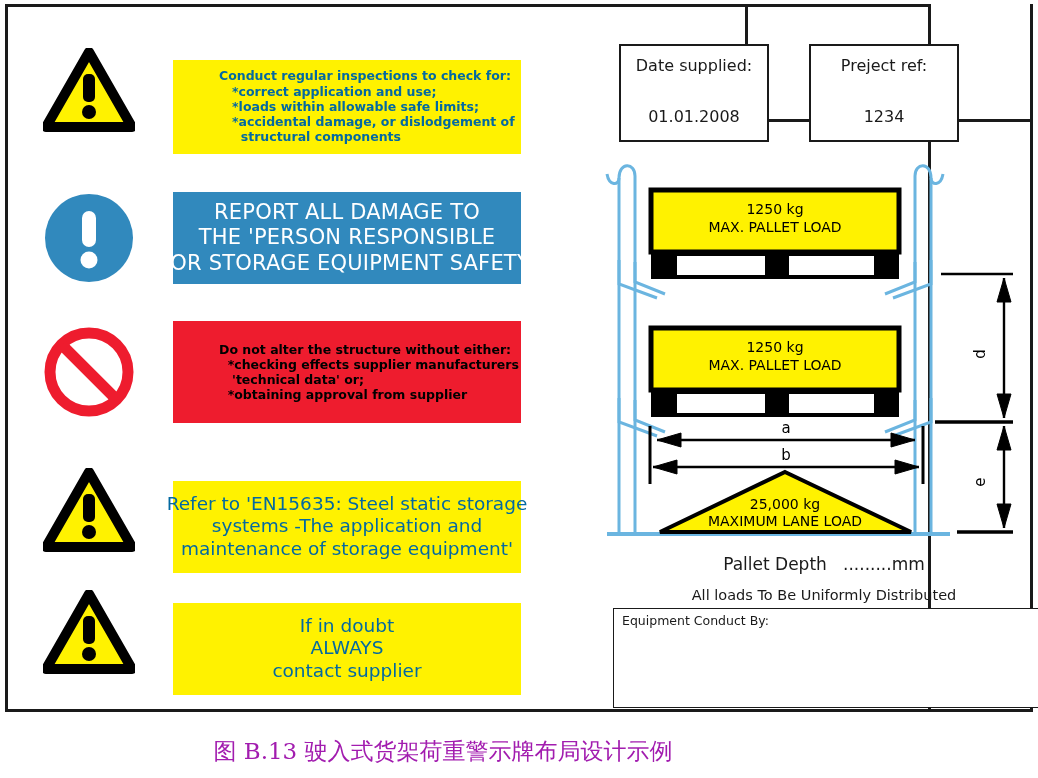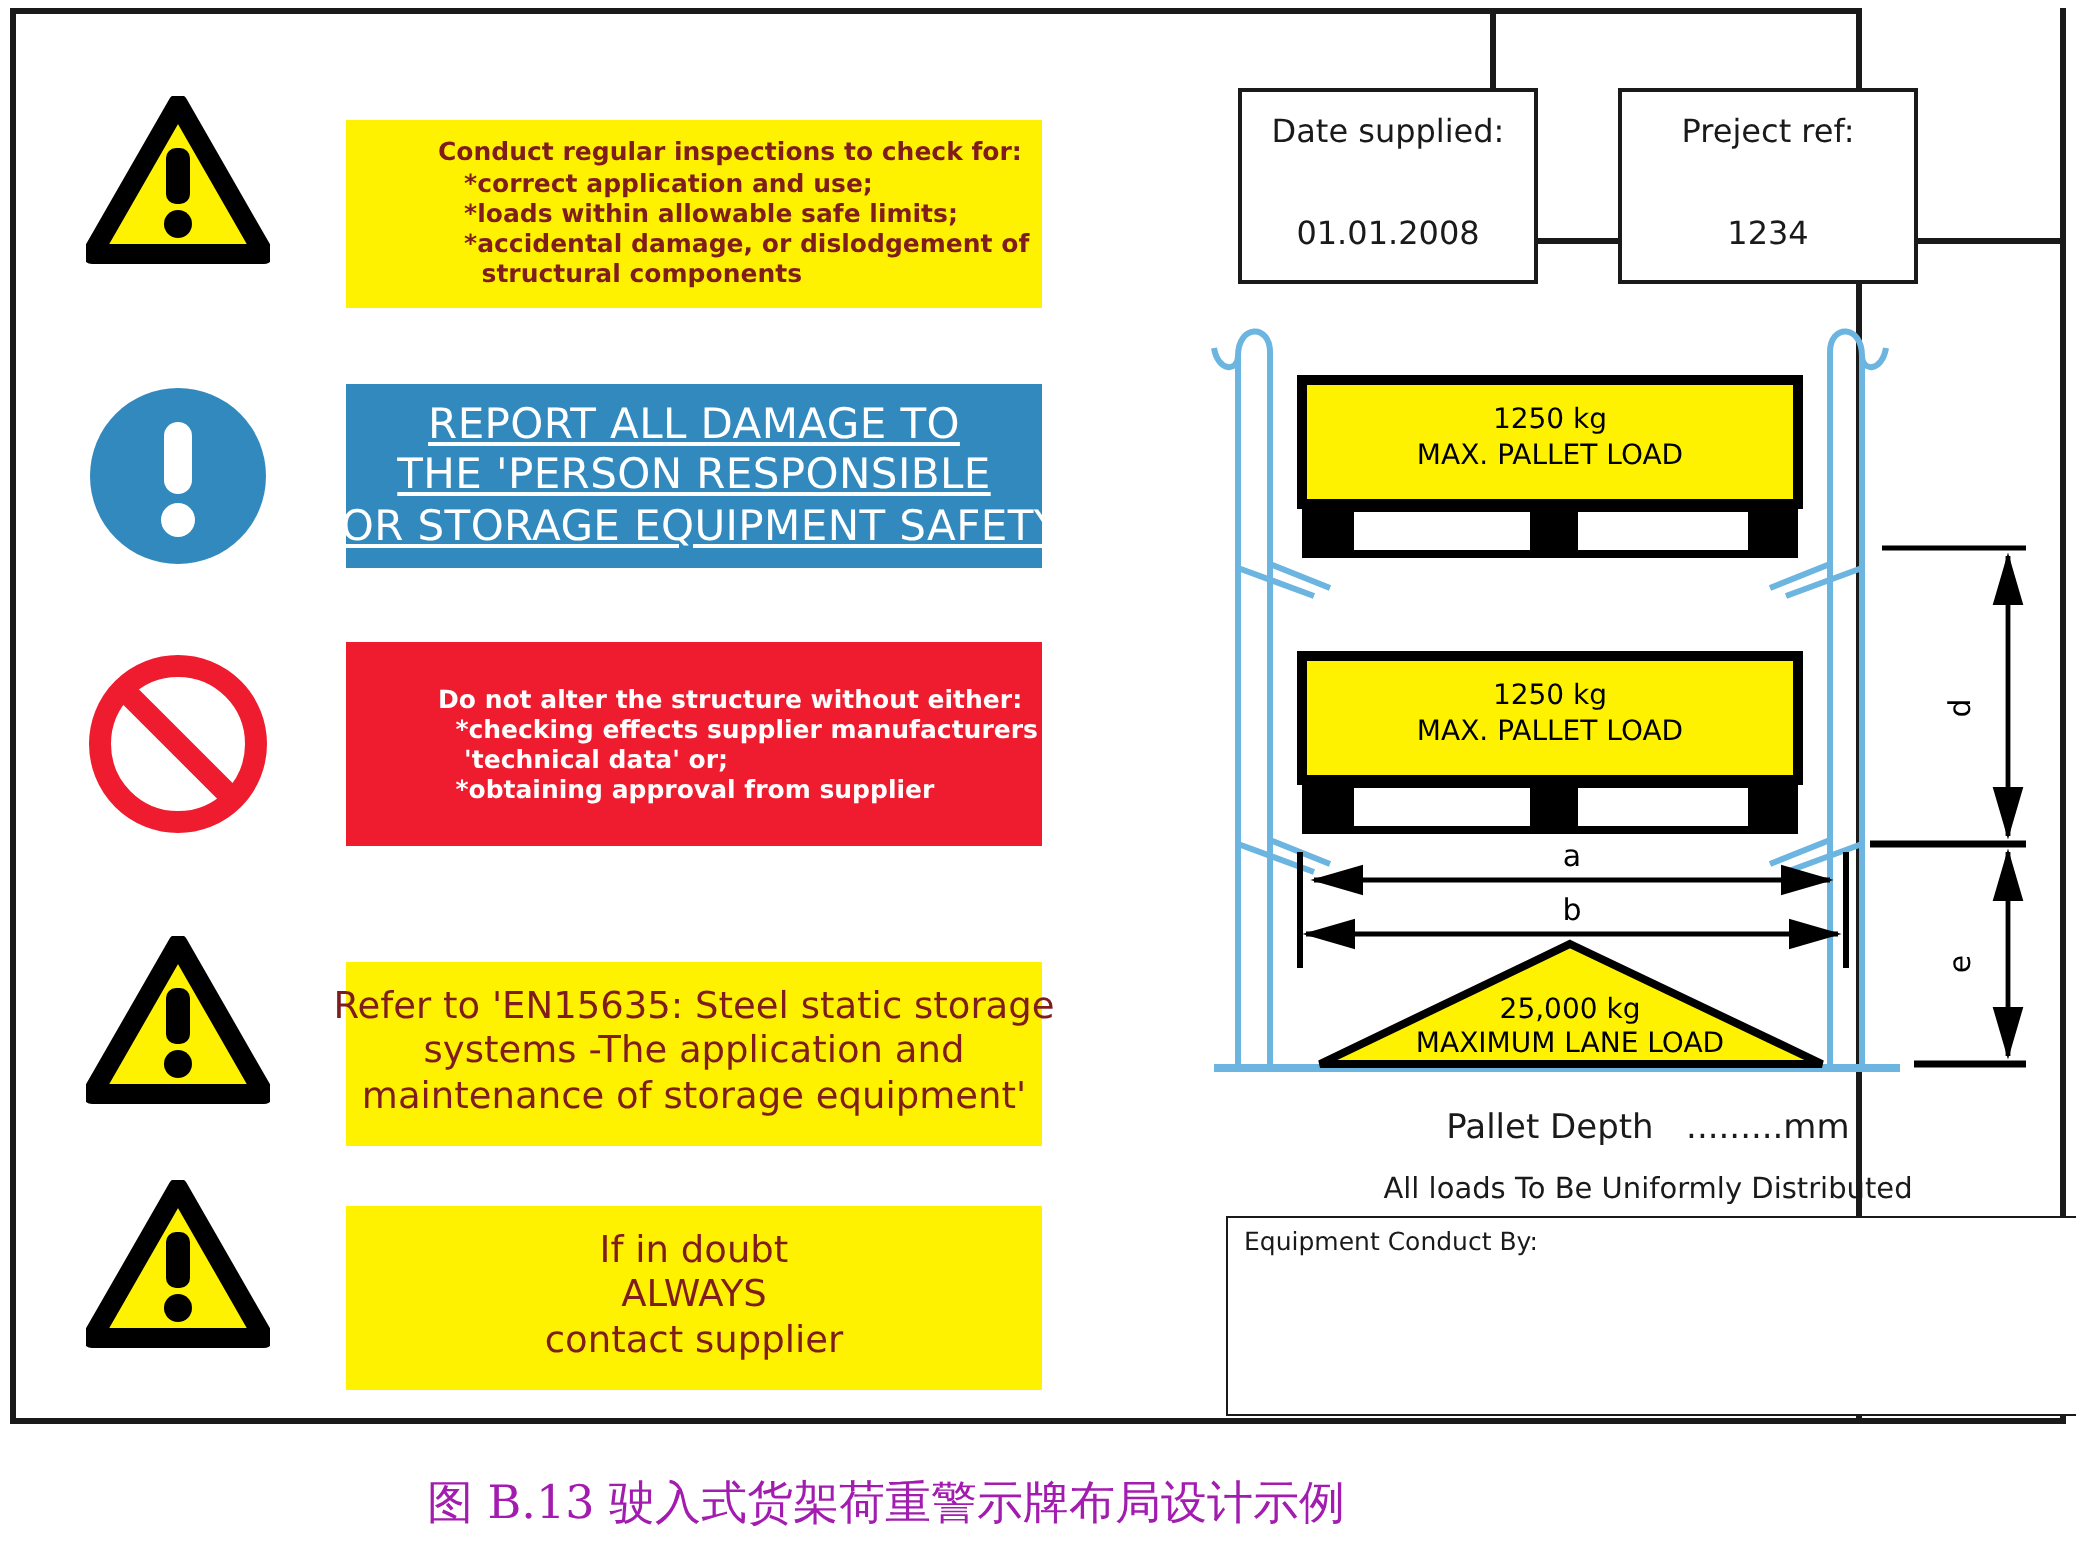--- a/index.html
+++ b/index.html
@@ -23,23 +23,23 @@
     position:absolute;left:0;width:530px;display:flex;align-items:center;
   }
   .icon-cell{width:168px;display:flex;justify-content:center;align-items:center;}
   .msg{
     box-sizing:border-box;width:348px;display:flex;flex-direction:column;
     justify-content:center;align-items:center;text-align:center;
     padding:6px 8px;
   }
   .msg .line{white-space:pre;line-height:1.22;}
 
-  .msg.yellow{background:#FFF200;color:#7f1d1d;margin-top:33px;}
-  .msg.blue{background:#3189BD;color:#ffffff;text-decoration:underline;}
-  .msg.red{background:#EE1C2E;color:#ffffff;}
+  .msg.yellow{background:#FFF200;color:#0369a1;margin-top:33px;}
+  .msg.blue{background:#3189BD;color:#ffffff;}
+  .msg.red{background:#EE1C2E;color:#000000;}
 
   .sz-small .line{font-size:12.5px;font-weight:600;}
   .sz-big .line{font-size:21px;font-weight:500;letter-spacing:.2px;}
   .sz-med .line{font-size:18.5px;font-weight:500;}
 
   .al-left{align-items:flex-start;text-align:left;padding-left:46px;}
 
   
   #right-panel{position:absolute;left:600px;top:0px;width:438px;height:714px;}
 

